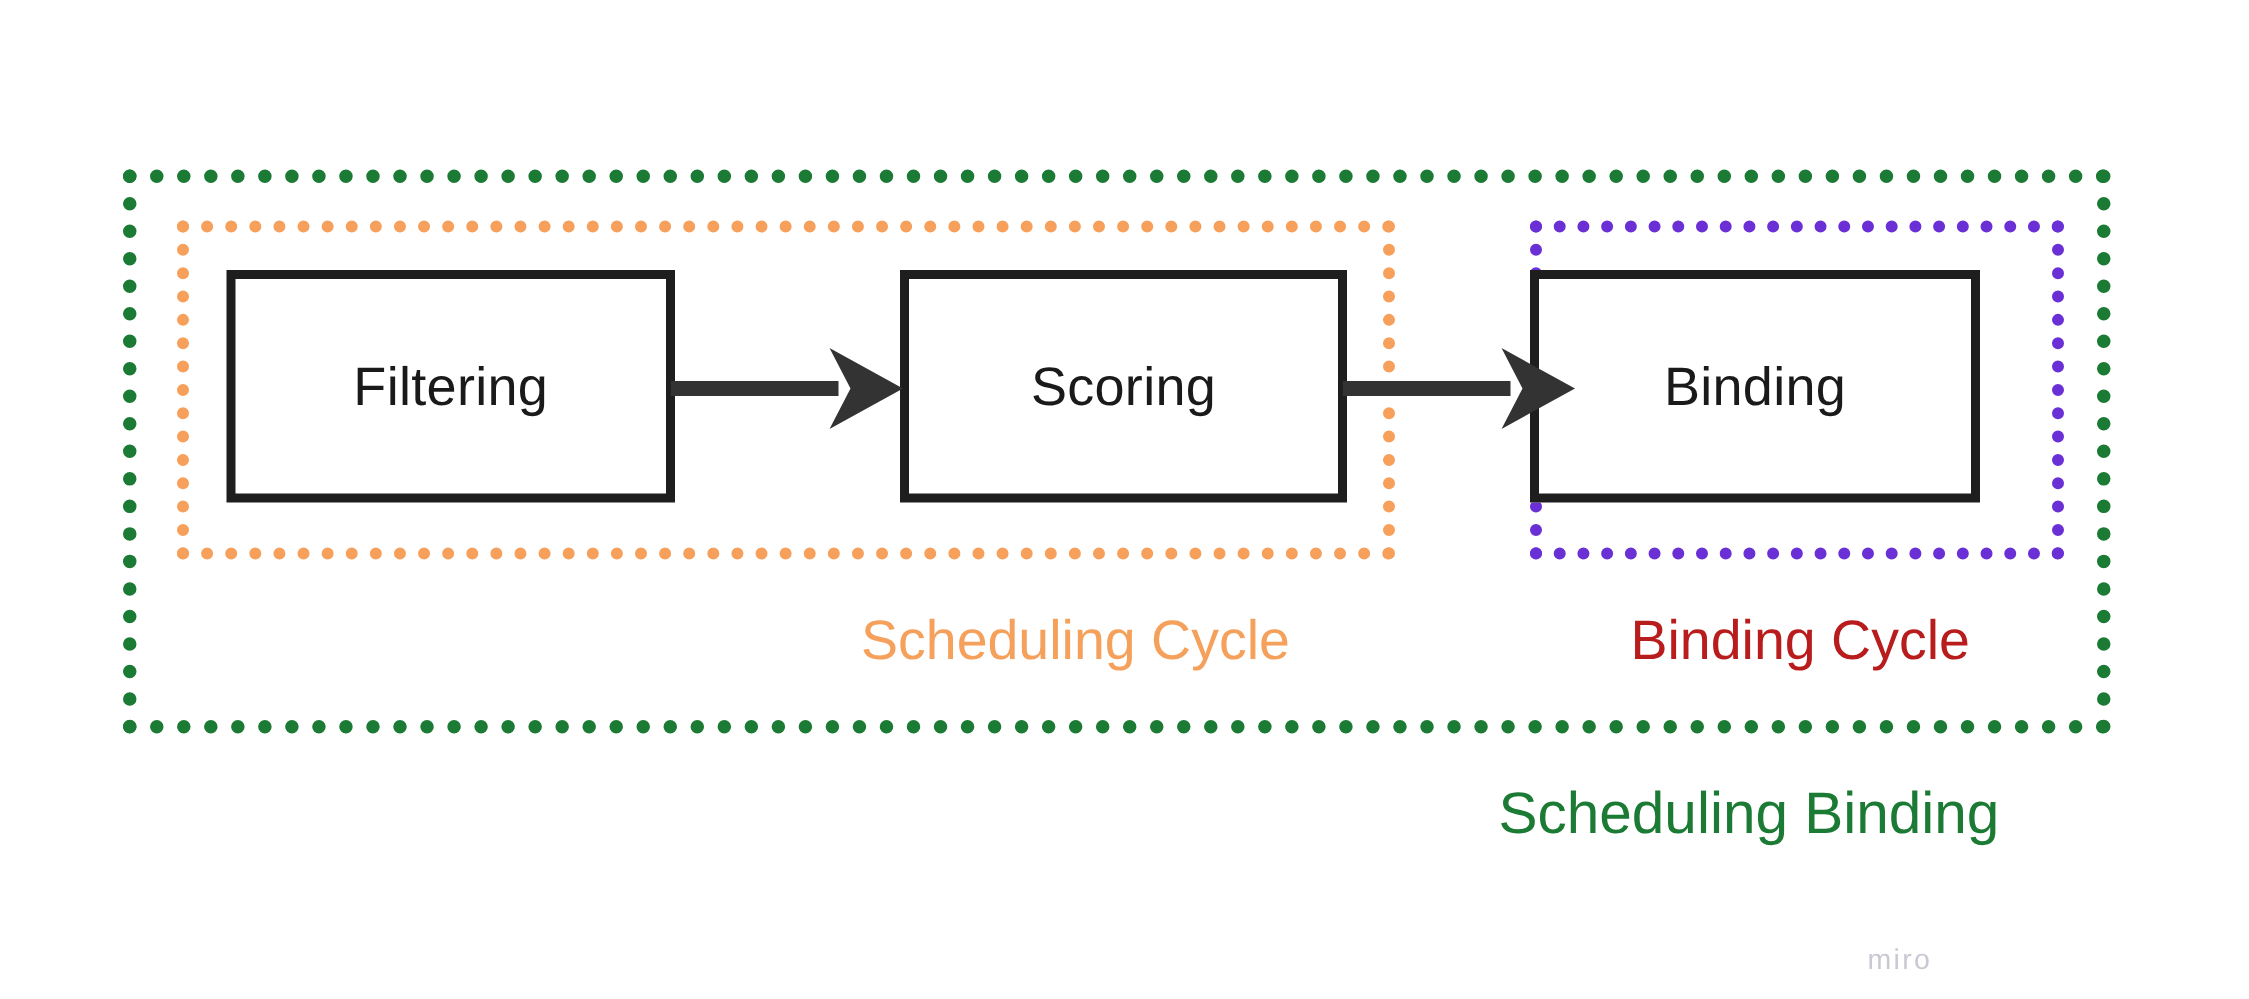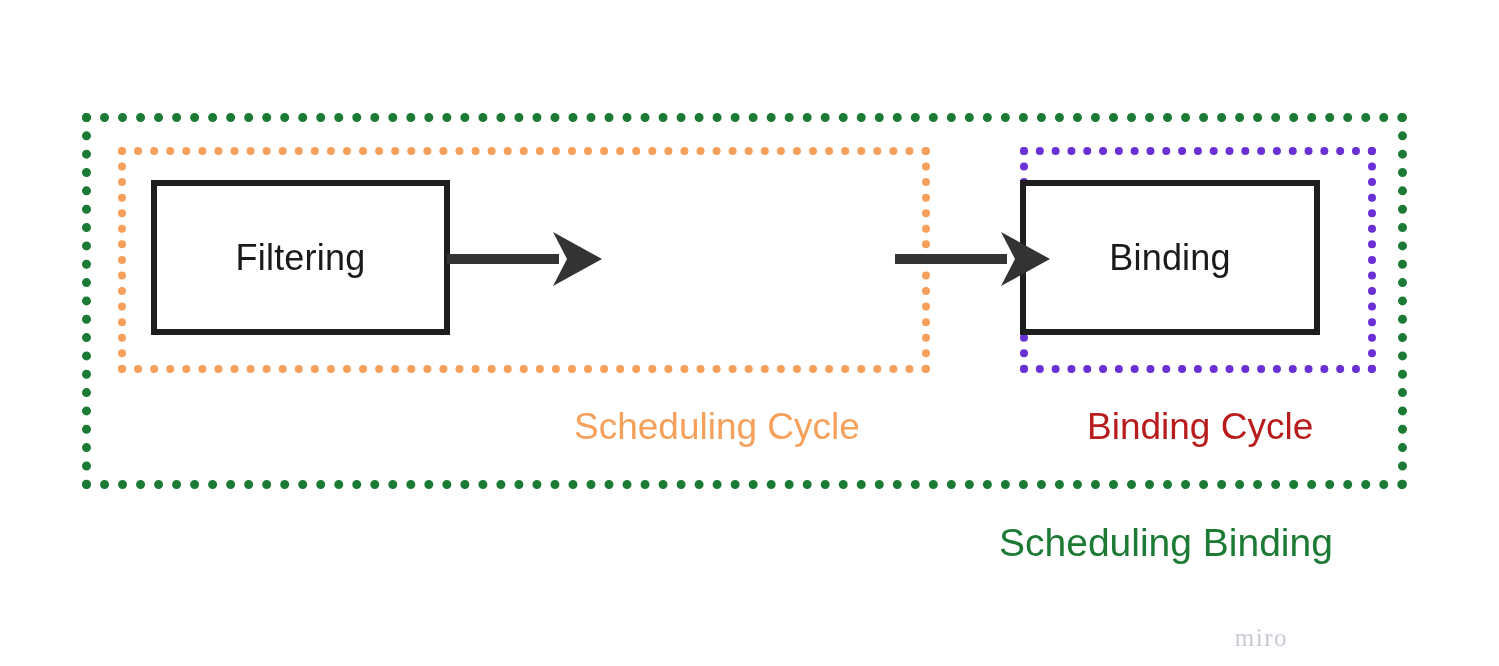--- a/index.html
+++ b/index.html
@@ -112,42 +112,44 @@
     top: 523px;
     font-size: 39px;
     color: #1B7A33;
   }
 
   
   .watermark {
     position: absolute;
     right: 22px;
     bottom: 14px;
-    font-size: 25px;
+    font-size: 19px;
     letter-spacing: 1.5px;
     color: #C9C9D4;
     user-select: none;
-    font-family: Liberation Serif, serif;
   }
 </style>
 </head>
 <body>
 
 <div id="canvas">
 
   <div class="frame frame-outer"></div>
 
   <div class="frame frame-scheduling"></div>
 
   <div class="frame frame-binding"></div>
 
   <div class="proc-box box-filtering">
     <span class="proc-label">Filtering</span>
   </div>
 
+  <div class="proc-box box-scoring">
+    <span class="proc-label">Scoring</span>
+  </div>
 
   <div class="proc-box box-binding">
     <span class="proc-label">Binding</span>
   </div>
 
   <div class="arrow arrow-1">
     <svg viewBox="0 0 160 70" preserveAspectRatio="none">
       <rect x="0" y="30" width="112" height="10" fill="#333333"></rect>
       <path d="M 106 8 L 155 35 L 106 62 L 120 35 Z" fill="#333333"></path>
     </svg>

